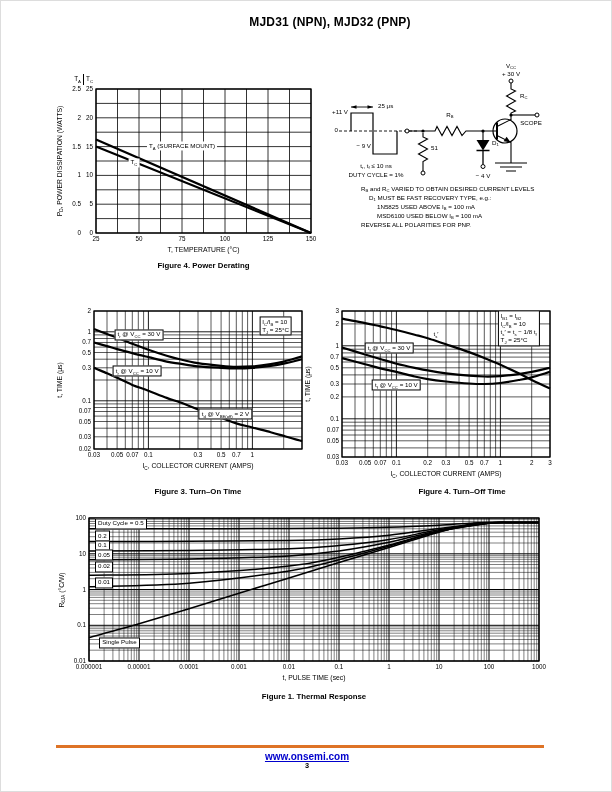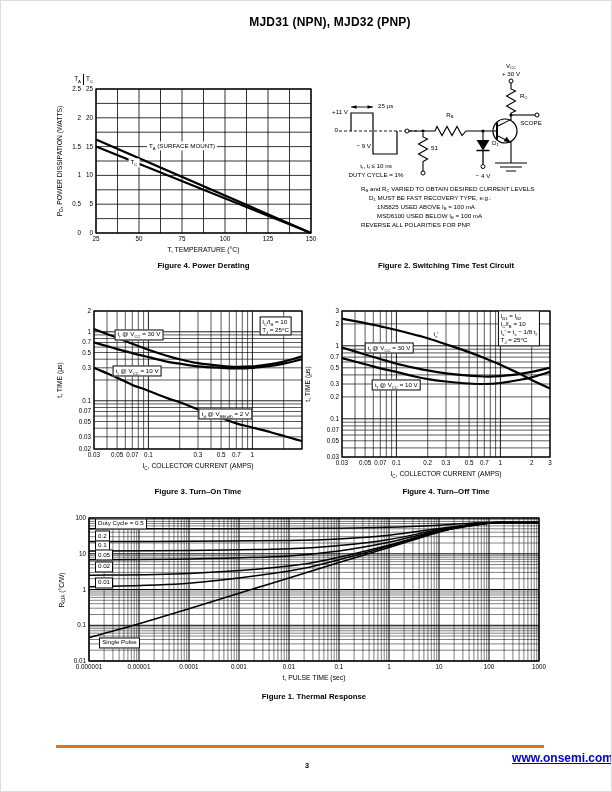--- a/index.html
+++ b/index.html
@@ -17,22 +17,22 @@
           padding:0.5px 2px;line-height:1.3;text-align:left;}
   .clabel.boxed{border:0.8px solid #000;}
   .axis-title{position:absolute;font-size:6.8px;white-space:nowrap;line-height:1;}
   .hdr{position:absolute;font-size:6.4px;white-space:nowrap;line-height:1;}
   sub{font-size:68%;line-height:0;vertical-align:-0.35em;}
   .circuit{position:absolute;}
   .clab{position:absolute;font-size:6.2px;white-space:nowrap;line-height:1.1;}
   .notes{position:absolute;left:30px;top:121px;width:245px;font-size:6.2px;line-height:9px;}
   .note.n1{margin-left:8px;} .note.n2{margin-left:16px;}
   .footer-rule{position:absolute;left:55px;top:744px;width:488px;height:2.5px;}
-  .footer-link{position:absolute;top:750px;left:0;width:612px;text-align:right;
-               font-size:12px;font-weight:bold;}
+  .footer-link{position:absolute;top:750px;left:0;width:612px;text-align:center;
+               font-size:10px;font-weight:bold;}
   .footer-link span{text-decoration:underline;cursor:pointer;}
   .page-num{position:absolute;top:760px;left:0;width:612px;text-align:center;
             font-size:7.3px;font-weight:bold;}
 </style>
 </head>
 <body>
 
 <div class="page">
 
   <div class="title">MJD31 (NPN), MJD32 (PNP)</div>
@@ -142,21 +142,20 @@
     <div class="clab" style="left:45px;top:100px;transform:translateX(-50%)">t<sub>r</sub>, t<sub>f</sub> ≤ 10 ns</div>
     <div class="clab" style="left:45px;top:109px;transform:translateX(-50%)">DUTY CYCLE = 1%</div>
     <div class="notes">
       <div class="note n0">R<sub>B</sub> and R<sub>C</sub> VARIED TO OBTAIN DESIRED CURRENT LEVELS</div>
       <div class="note n1">D<sub>1</sub> MUST BE FAST RECOVERY TYPE, e.g.:</div>
       <div class="note n2">1N5825 USED ABOVE I<sub>B</sub> = 100 mA</div>
       <div class="note n2">MSD6100 USED BELOW I<sub>B</sub> = 100 mA</div>
       <div class="note n0">REVERSE ALL POLARITIES FOR PNP.</div>
     </div>
   </div>
-  <div class="caption" style="left:330px;top:260px;width:230px">Figure 2. Switching Time Test Circuit</div>
 
   <div class="chart" style="left:35px;top:300px;width:280px;height:205px">
       <svg width="208" height="138" style="position: absolute; left: 58px; top: 10px; overflow: visible;">
         <line x1="0.0" x2="0.0" y1="0" y2="138" stroke="#000" stroke-width="0.65"></line>
         <line x1="13.0" x2="13.0" y1="0" y2="138" stroke="#000" stroke-width="0.65"></line>
         <line x1="23.1" x2="23.1" y1="0" y2="138" stroke="#000" stroke-width="0.65"></line>
         <line x1="31.3" x2="31.3" y1="0" y2="138" stroke="#000" stroke-width="0.65"></line>
         <line x1="38.3" x2="38.3" y1="0" y2="138" stroke="#000" stroke-width="0.65"></line>
         <line x1="44.3" x2="44.3" y1="0" y2="138" stroke="#000" stroke-width="0.65"></line>
         <line x1="49.6" x2="49.6" y1="0" y2="138" stroke="#000" stroke-width="0.65"></line>
@@ -290,21 +289,21 @@
       <div class="tick" style="left: 55px; top: 129.138px; transform: translate(-100%, -50%);">0.07</div>
       <div class="tick" style="left: 55px; top: 139.805px; transform: translate(-100%, -50%);">0.05</div>
       <div class="tick" style="left: 55px; top: 156px; transform: translate(-100%, -50%);">0.03</div>
       <div class="axis-title" style="left: 162px; top: 170px; transform: translateX(-50%);">I<sub>C</sub>, COLLECTOR CURRENT (AMPS)</div>
       <div class="axis-title" style="left: 24px; top: 83px; transform: translate(-50%, -50%) rotate(-90deg);">t, TIME (μs)</div>
       <div class="clabel" style="left: 151.921px; top: 33.05px; transform: translate(-50%, -50%);">t<sub>s</sub>′</div>
       <div class="clabel boxed" style="left: 105.039px; top: 47.1306px; transform: translate(-50%, -50%);">t<sub>f</sub> @ V<sub>CC</sub> = 30 V</div>
       <div class="clabel boxed" style="left: 112.379px; top: 84.0748px; transform: translate(-50%, -50%);">t<sub>f</sub> @ V<sub>CC</sub> = 10 V</div>
       <div class="clabel boxed" style="left: 234.693px; top: 27.4525px; transform: translate(-50%, -50%);">I<sub>B1</sub> = I<sub>B2</sub><br>I<sub>C</sub>/I<sub>B</sub> = 10<br>t<sub>s</sub>′ = t<sub>s</sub> − 1/8 t<sub>f</sub><br>T<sub>J</sub> = 25°C</div>
     </div>
-  <div class="caption" style="left:341px;top:486px;width:208px">Figure 4. Turn–Off Time</div>
+  <div class="caption" style="left:357px;top:486px;width:208px">Figure 4. Turn–Off Time</div>
 
   <div class="chart" style="left:55px;top:508px;width:535px;height:185px">
       <svg width="450" height="143" style="position: absolute; left: 33px; top: 9px; overflow: visible;">
         <line x1="0.0" x2="0.0" y1="0" y2="143" stroke="#000" stroke-width="1"></line>
         <line x1="15.1" x2="15.1" y1="0" y2="143" stroke="#000" stroke-width="0.5"></line>
         <line x1="23.9" x2="23.9" y1="0" y2="143" stroke="#000" stroke-width="0.5"></line>
         <line x1="30.1" x2="30.1" y1="0" y2="143" stroke="#000" stroke-width="0.5"></line>
         <line x1="34.9" x2="34.9" y1="0" y2="143" stroke="#000" stroke-width="0.5"></line>
         <line x1="38.9" x2="38.9" y1="0" y2="143" stroke="#000" stroke-width="0.5"></line>
         <line x1="42.3" x2="42.3" y1="0" y2="143" stroke="#000" stroke-width="0.5"></line>

